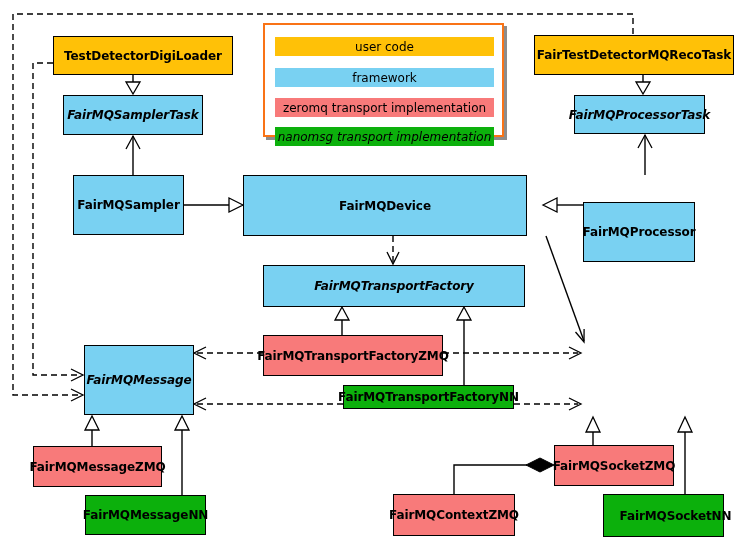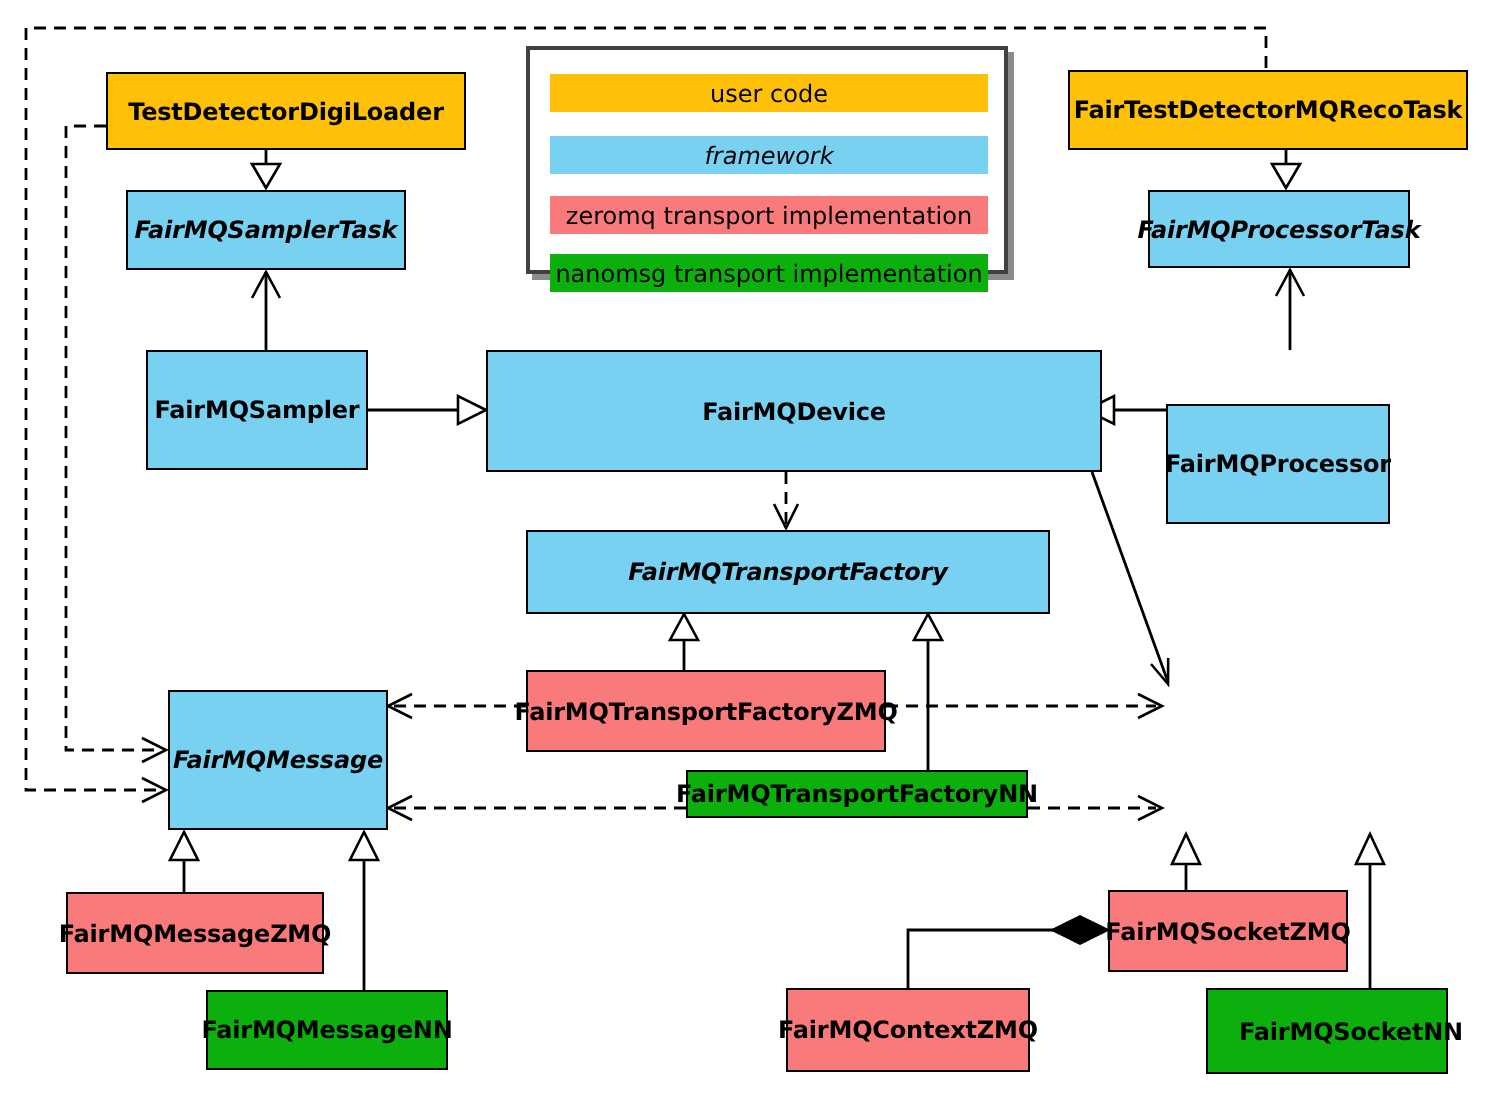--- a/index.html
+++ b/index.html
@@ -11,32 +11,32 @@
   .node{
     position:absolute;z-index:2;box-sizing:border-box;
     border:1.5px solid #000;
     display:flex;align-items:center;justify-content:center;
     font-size:12px;font-weight:bold;color:#000000;white-space:nowrap;
     letter-spacing:-0.1px;
   }
   .node.abstract{font-style:italic;}
   .legend{
     position:absolute;z-index:2;left:263px;top:23px;width:241px;height:114px;
-    box-sizing:border-box;border:2px solid #404040;background:#fff;
+    box-sizing:border-box;border:2px solid #f97316;background:#fff;
     box-shadow:3px 3px 0 #8c8c8c;
   }
   .legend-item{
     position:absolute;left:10px;width:219px;height:19px;box-sizing:border-box;
     display:flex;align-items:center;justify-content:center;
     font-size:12px;color:#000;white-space:nowrap;
   }
   .legend-item.li-0{top:12px;}
   .legend-item.li-1{top:43px;}
   .legend-item.li-2{top:73px;}
-  .legend-item.li-3{top:102px;}
+  .legend-item.li-3{top:102px;font-style:italic;}
   
   .e{stroke:#000;stroke-width:1.4;fill:none;}
   .e.dash{stroke-dasharray:6 4;}
   .tri{fill:#fff;stroke:#000;stroke-width:1.3;}
   .open{fill:none;stroke:#000;stroke-width:1.3;}
   .diamond{fill:#000;stroke:#000;}
 </style>
 </head>
 <body>
 
@@ -145,51 +145,51 @@
     </g>
 
     <g>
       <path class="e dash" d="M633,34 V14 H13 V395 H81"></path>
         <polyline class="open" points="71,389 83,395 71,401"></polyline>
     </g>
   </svg>
 
   <div class="legend">
     <div class="legend-item li-0" style="background-color: rgb(255, 193, 7);">user code</div>
-    <div class="legend-item li-1" style="background-color: rgb(121, 209, 242); font-style: italic;">framework</div>
+    <div class="legend-item li-1" style="background-color: rgb(121, 209, 242);">framework</div>
     <div class="legend-item li-2" style="background-color: rgb(248, 122, 122);">zeromq transport implementation</div>
     <div class="legend-item li-3" style="background-color: rgb(12, 176, 12);">nanomsg transport implementation</div>
   </div>
 
   <div class="node" style="left: 53px; top: 36px; width: 180px; height: 39px; background-color: rgb(255, 193, 7);">TestDetectorDigiLoader</div>
 
   <div class="node" style="left: 534px; top: 35px; width: 200px; height: 40px; background-color: rgb(255, 193, 7);">FairTestDetectorMQRecoTask</div>
 
   <div class="node abstract" style="left: 63px; top: 95px; width: 140px; height: 40px; background-color: rgb(121, 209, 242);">FairMQSamplerTask</div>
 
   <div class="node abstract" style="left: 574px; top: 95px; width: 131px; height: 39px; background-color: rgb(121, 209, 242);">FairMQProcessorTask</div>
 
   <div class="node" style="left: 73px; top: 175px; width: 111px; height: 60px; background-color: rgb(121, 209, 242);">FairMQSampler</div>
 
-  <div class="node" style="left: 243px; top: 175px; width: 308px; height: 61px; background-color: rgb(121, 209, 242);">FairMQDevice</div>
+  <div class="node" style="left: 243px; top: 175px; width: 284px; height: 61px; background-color: rgb(121, 209, 242);">FairMQDevice</div>
 
   <div class="node" style="left: 583px; top: 175px; width: 112px; height: 60px; background-color: rgb(121, 209, 242); margin-top: 27px;">FairMQProcessor</div>
 
   <div class="node abstract" style="left: 263px; top: 265px; width: 262px; height: 42px; background-color: rgb(121, 209, 242);">FairMQTransportFactory</div>
 
   <div class="node" style="left: 263px; top: 335px; width: 180px; height: 41px; background-color: rgb(248, 122, 122);">FairMQTransportFactoryZMQ</div>
 
   <div class="node" style="left: 343px; top: 385px; width: 171px; height: 24px; background-color: rgb(12, 176, 12);">FairMQTransportFactoryNN</div>
 
   <div class="node abstract" style="left: 84px; top: 345px; width: 110px; height: 70px; background-color: rgb(121, 209, 242);">FairMQMessage</div>
 
 
   <div class="node" style="left: 33px; top: 446px; width: 129px; height: 41px; background-color: rgb(248, 122, 122);">FairMQMessageZMQ</div>
 
-  <div class="node" style="left: 103px; top: 495px; width: 121px; height: 40px; background-color: rgb(12, 176, 12);">FairMQMessageNN</div>
+  <div class="node" style="left: 85px; top: 495px; width: 121px; height: 40px; background-color: rgb(12, 176, 12);">FairMQMessageNN</div>
 
   <div class="node" style="left: 393px; top: 494px; width: 122px; height: 42px; background-color: rgb(248, 122, 122);">FairMQContextZMQ</div>
 
   <div class="node" style="left: 554px; top: 445px; width: 120px; height: 41px; background-color: rgb(248, 122, 122);">FairMQSocketZMQ</div>
 
   <div class="node" style="left: 603px; top: 494px; width: 121px; height: 43px; background-color: rgb(12, 176, 12); padding-left: 24px;">FairMQSocketNN</div>
 
 </div>
 
 </body></html>

